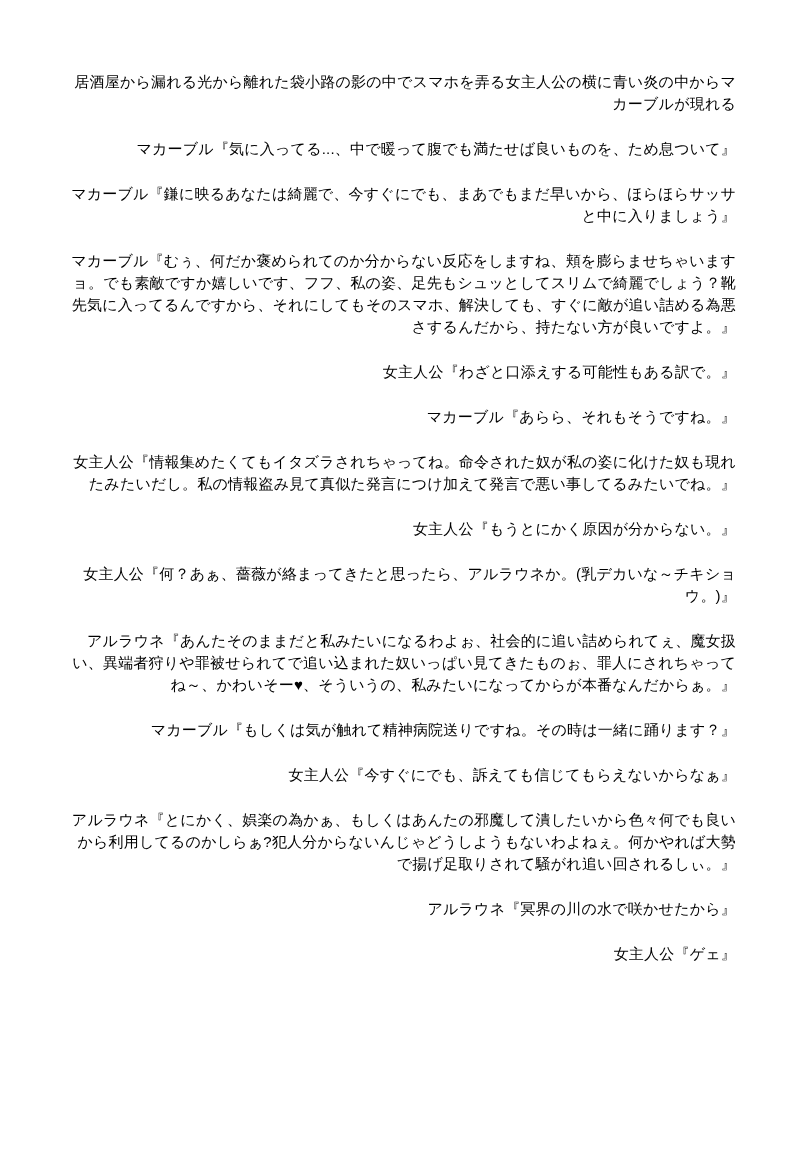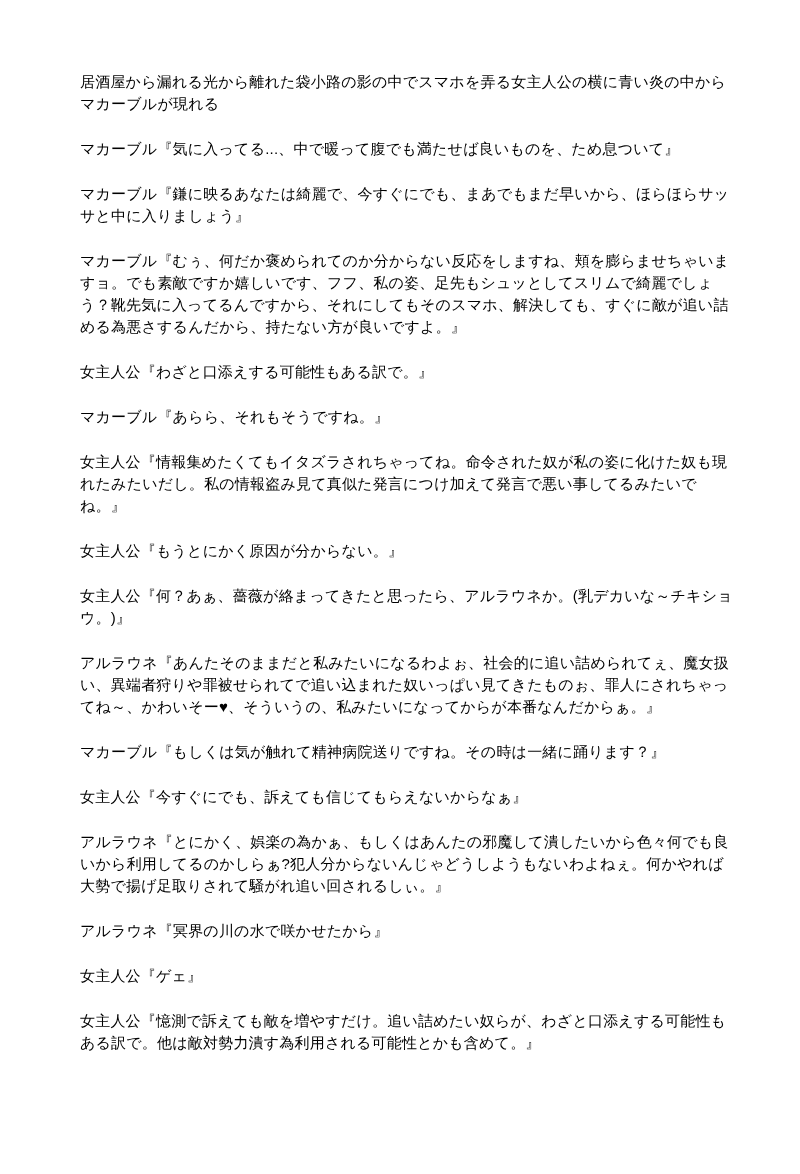--- a/index.html
+++ b/index.html
@@ -15,26 +15,26 @@
   .page {
     box-sizing: border-box;
     width: 800px;
     height: 1174px;
     padding: 71px 64px 0 64px;
     background: #ffffff;
     font-family: "Liberation Sans", "DejaVu Sans", sans-serif;
     color: #000000;
   }
   .page p {
-    margin: 0 0 23px 16px;
+    margin: 0 0 23px 4px;
     font-size: 15px;
     line-height: 22px;
     font-weight: 400;
     letter-spacing: 0.2px;
-    text-align: left;
+    text-align: right;
     word-break: break-all;
     overflow-wrap: break-word;
   }
   .speaker, .line-text {
     color: #000000;
   }
 </style>
 </head>
 <body>
 
@@ -65,15 +65,14 @@
 
   <p><span class="speaker">女主人公</span><span class="line-text">『今すぐにでも、訴えても信じてもらえないからなぁ』</span></p>
 
   <p><span class="speaker">アルラウネ</span><span class="line-text">『とにかく、娯楽の為かぁ、もしくはあんたの邪魔して潰したいから色々何でも良いから利用してるのかしらぁ?犯人分からないんじゃどうしようもないわよねぇ。何かやれば大勢で揚げ足取りされて騒がれ追い回されるしぃ。』</span></p>
 
 
   <p><span class="speaker">アルラウネ</span><span class="line-text">『冥界の川の水で咲かせたから』</span></p>
 
   <p><span class="speaker">女主人公</span><span class="line-text">『ゲェ』</span></p>
 
-  <p><span class="speaker">女主人公</span><span class="line-text">『憶測で訴えても敵を増やすだけ。追い詰めたい奴らが、わざと口添えする可能性もある訳で。他は敵対勢力潰す為利用される可能性とかも含めて。』</span></p>
 
 </div>
 
 </body></html>

